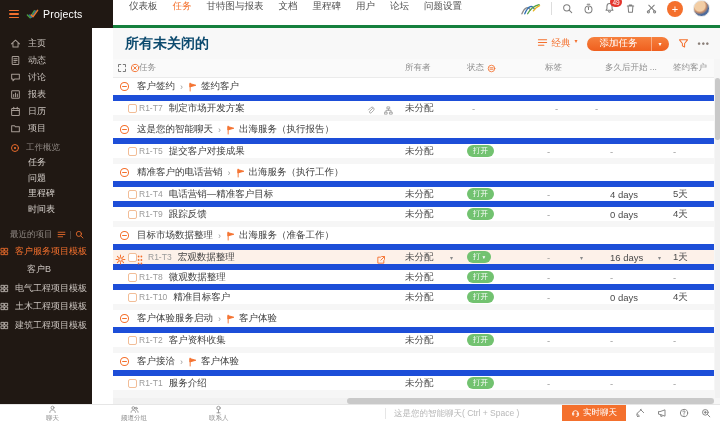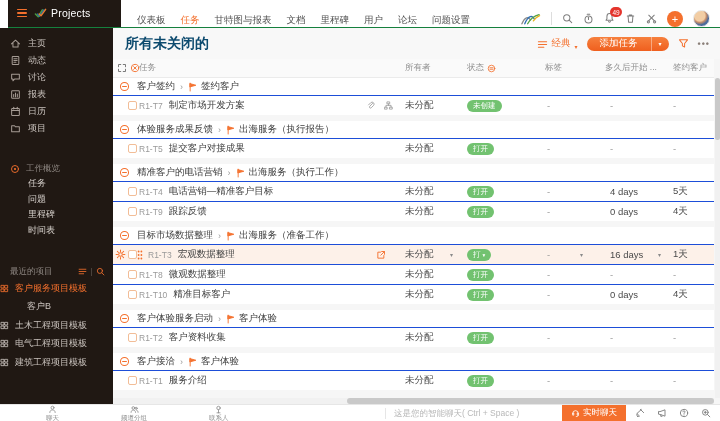--- a/index.html
+++ b/index.html
@@ -7,55 +7,55 @@
   html,body{width:720px;height:421px;overflow:hidden;background:#fff;
     font-family:"Liberation Sans","DejaVu Sans",sans-serif;font-size:9.5px;color:#444}
   .app{position:relative;width:720px;height:421px;overflow:hidden}
 
   
   .ic{display:inline-block;width:11px;height:11px;line-height:0;flex-shrink:0}
   .ic svg{width:100%;height:100%}
   .ic9{width:9px;height:9px}.ic10{width:10px;height:10px}.ic13{width:13px;height:13px}
 
   
-  .topbar{position:absolute;top:0;left:8px;right:0;height:28px;background:#fff;border-bottom:1px solid #15803d;display:flex;align-items:flex-end;z-index:7}
+  .topbar{position:absolute;top:0;left:0;right:0;height:28px;background:#fff;border-bottom:3px solid #15803d;display:flex;align-items:flex-start;z-index:7}
   .topbar-left{width:113px;height:28px;background:#201813;display:flex;align-items:center;gap:7px;padding-left:9px;flex-shrink:0}
   .hamburger{display:flex;flex-direction:column;gap:2px;cursor:pointer}
   .hamburger i{display:block;width:10px;height:1.6px;background:#f4702d;border-radius:1px}
   .logo{display:flex;align-items:center;gap:4px;color:#fff;font-size:10.5px;letter-spacing:.2px}
   .nav{display:flex;align-items:center;gap:15px;margin-left:16px;color:#4f4f4f}
   .nav-item{cursor:pointer;white-space:nowrap}
   .nav-item.active{color:#f4702d}
   .topbar-right{margin-left:auto;display:flex;align-items:center;gap:10px;padding-right:10px;color:#7d7d7d}
   .tb-divider{width:1px;height:13px;background:#ddd}
   .bell-wrap{position:relative}
   .badge{position:absolute;top:-5px;right:-7px;min-width:12px;height:10px;border-radius:6px;background:#e4342c;color:#fff;font-size:6.5px;display:flex;align-items:center;justify-content:center;padding:0 2px}
   .plus-btn{width:16px;height:16px;border-radius:50%;background:#f4702d;color:#fff;font-size:11px;display:flex;align-items:center;justify-content:center;cursor:pointer;line-height:0}
   .avatar{width:17px;height:17px;border-radius:50%;border:1px solid #e5e5e5;background:radial-gradient(circle at 38% 32%,#f2cda4 0 38%,#c98f6a 48%,#47689c 66%,#6f87ad 100%);cursor:pointer}
 
   
-  .sidebar{position:absolute;top:28px;left:0;width:113px;bottom:17px;background:#201813;overflow:hidden;z-index:6;padding-top:7px}
+  .sidebar{position:absolute;top:28px;left:0;width:92px;bottom:17px;background:#201813;overflow:hidden;z-index:6;padding-top:7px}
   .side-item{display:flex;align-items:center;gap:7px;height:17px;padding-left:10px;color:#c9c2bd;cursor:pointer;font-size:9px}
   .side-item .ic{color:#a59b94}
-  .sec{display:flex;align-items:center;gap:6px;padding-left:10px;margin-top:24px;height:15px;color:#8d8681;font-size:8.5px}
+  .sec{display:flex;align-items:center;gap:6px;padding-left:10px;margin-top:3px;height:15px;color:#8d8681;font-size:8.5px}
   .sec .ic{color:#f4702d}
   .side-sub{height:15.5px;display:flex;align-items:center;padding-left:28px;color:#d8d2cd;font-size:9px;cursor:pointer}
-  .recent-head{display:flex;align-items:center;padding:0 8px 0 10px;margin-top:26px;height:15px;color:#8d8681;font-size:8.5px}
+  .recent-head{display:flex;align-items:center;padding:0 8px 0 10px;margin-top:10px;height:15px;color:#8d8681;font-size:8.5px}
   .recent-tools{margin-left:auto;display:flex;align-items:center;gap:4px;color:#f4702d}
   .rt-div{width:1px;height:8px;background:#4a423c}
   .recent-item{display:flex;align-items:center;gap:6px;height:18.5px;color:#c9c2bd;font-size:9px;cursor:pointer}
   .recent-item.noicon{padding-left:27px}
   .recent-item.active{color:#f4702d}
 
   
   .main{position:absolute;left:113px;top:28px;right:0;bottom:17px;background:#f6f6f6;overflow:hidden}
   .page-header{height:31px;display:flex;align-items:center;padding:0 10px 0 12px;background:#f8f8f8}
   .page-title{font-size:14px;color:#0c4a6e;font-weight:700}
   .ph-right{margin-left:auto;display:flex;align-items:center;gap:9px}
-  .view-switch{display:flex;align-items:flex-end;gap:4px;color:#f4702d;cursor:pointer}
+  .view-switch{display:flex;align-items:flex-start;gap:4px;color:#f4702d;cursor:pointer}
   .sw-caret{font-size:6px;color:#f4702d}
   .add-btn{display:flex;align-items:center;height:14px;border-radius:10px;background:linear-gradient(#f6803d,#ef5f1e);color:#fff;overflow:hidden;cursor:pointer}
   .add-btn .main-part{padding:0 13px}
   .add-btn .caret-part{padding:0 7px;border-left:1px solid rgba(255,255,255,.4);font-size:6px;height:100%;display:flex;align-items:center}
   .funnel{color:#f4702d;cursor:pointer}
   .more-dots{color:#8a7f78;font-weight:bold;letter-spacing:1px;font-size:9px;cursor:pointer}
 
   .table-header{display:grid;grid-template-columns:26px 1fr 65px 75px 55px 78px 46px;align-items:center;height:19px;margin-right:6px;background:#fafafa;border-bottom:1px solid #ebebeb;color:#8f8f8f;font-size:8.5px;position:relative}
   .gutter-h{position:relative;height:100%}
   .thexp{position:absolute;left:4px;top:4px;color:#6e6e6e;cursor:pointer}
@@ -66,21 +66,21 @@
 
   .tb-body{position:absolute;top:50px;left:0;right:6px;bottom:6px;overflow:hidden}
   .group{background:#fff;margin-bottom:6px}
   .group-header{display:flex;align-items:center;height:17px;font-size:9.5px;color:#3c3c3c}
   .gtog{color:#f4702d;margin:0 7px 0 6px;cursor:pointer}
   .gtitle{font-weight:400;cursor:pointer}
   .gchev{color:#9a9a9a;margin:0 5px;font-size:9px}
   .gflag{color:#f4702d;margin-right:3px}
   .gmile{cursor:pointer}
 
-  .row{display:grid;grid-template-columns:26px 1fr 65px 75px 55px 78px 46px;align-items:center;height:20px;border-top:1px solid #1d4ed8;position:relative;background:#fff}
+  .row{display:grid;grid-template-columns:26px 1fr 65px 75px 55px 78px 46px;align-items:center;height:20px;border-top:6px solid #1d4ed8;position:relative;background:#fff}
   .row.hovered{background:#fdf1e9}
   .c{display:flex;align-items:center;height:100%}
   .cb{width:9px;height:9px;border:1px solid #f2bd97;border-radius:2px;margin-left:15px;background:#fff;cursor:pointer;flex-shrink:0}
   .task{position:relative}
   .hovered .task{padding-left:9px}
   .tid{color:#9a9a9a;font-size:8.5px;margin-right:6px;white-space:nowrap}
   .ttl{color:#3e3e3e;white-space:nowrap;cursor:pointer}
   .ratt{position:absolute;left:227px;top:5px;color:#9a9a9a;cursor:pointer}
   .rsub{position:absolute;left:245px;top:5px;color:#9a9a9a;cursor:pointer}
   .rext{position:absolute;left:237px;top:5px;color:#f4702d;cursor:pointer}
@@ -271,30 +271,30 @@
 
     <span>客户B</span>
         </div>
         <div class="recent-item">
     <span class="ic ic9"><svg viewBox="0 0 12 12" stroke="currentColor" fill="none" stroke-width="1.1" stroke-linecap="round" stroke-linejoin="round">
               <rect x="1.8" y="1.8" width="3.5" height="3.5"></rect>
               <rect x="6.7" y="1.8" width="3.5" height="3.5"></rect>
               <rect x="1.8" y="6.7" width="3.5" height="3.5"></rect>
               <rect x="6.7" y="6.7" width="3.5" height="3.5"></rect>
             </svg></span>
-    <span>土木工程项目模板</span>
+    <span>电气工程项目模板</span>
         </div>
         <div class="recent-item">
     <span class="ic ic9"><svg viewBox="0 0 12 12" stroke="currentColor" fill="none" stroke-width="1.1" stroke-linecap="round" stroke-linejoin="round">
               <rect x="1.8" y="1.8" width="3.5" height="3.5"></rect>
               <rect x="6.7" y="1.8" width="3.5" height="3.5"></rect>
               <rect x="1.8" y="6.7" width="3.5" height="3.5"></rect>
               <rect x="6.7" y="6.7" width="3.5" height="3.5"></rect>
             </svg></span>
-    <span>电气工程项目模板</span>
+    <span>土木工程项目模板</span>
         </div>
         <div class="recent-item">
     <span class="ic ic9"><svg viewBox="0 0 12 12" stroke="currentColor" fill="none" stroke-width="1.1" stroke-linecap="round" stroke-linejoin="round">
               <rect x="1.8" y="1.8" width="3.5" height="3.5"></rect>
               <rect x="6.7" y="1.8" width="3.5" height="3.5"></rect>
               <rect x="1.8" y="6.7" width="3.5" height="3.5"></rect>
               <rect x="6.7" y="6.7" width="3.5" height="3.5"></rect>
             </svg></span>
     <span>建筑工程项目模板</span>
         </div>
@@ -381,41 +381,38 @@
                   <rect x="4.4" y="1.2" width="3.2" height="2.6"></rect>
                   <rect x="1" y="8.2" width="3.2" height="2.6"></rect>
                   <rect x="7.8" y="8.2" width="3.2" height="2.6"></rect>
                   <path d="M6 3.8V5.8M2.6 8.2V5.8H9.4V8.2"></path>
                 </svg></span>
 
         </div>
         <div class="c owner">
               <span>未分配</span>
             </div>
-        <div class="c status">
-              <span class="pill">未创建</span>
-            </div>
         <div class="c label">
               <span>-</span>
             </div>
         <div class="c start">
               <span class="dim">-</span>
             </div>
         <div class="c dur">
               <span class="dim">-</span>
             </div>
       </div>
         </section>
         <section class="group">
           <div class="group-header">
       <span class="ic gtog"><svg viewBox="0 0 12 12" stroke="currentColor" fill="none" stroke-width="1.1" stroke-linecap="round" stroke-linejoin="round">
                 <circle cx="6" cy="6" r="4.4"></circle>
                 <line x1="3.9" y1="6" x2="8.1" y2="6"></line>
               </svg></span>
-      <span class="gtitle">体验服务成果反馈</span>
+      <span class="gtitle">这是您的智能聊天</span>
       <span class="gchev">›</span>
       <span class="ic ic10 gflag"><svg viewBox="0 0 12 12" stroke="currentColor" fill="none" stroke-width="1.1" stroke-linecap="round" stroke-linejoin="round">
                 <line x1="2.6" y1="1.4" x2="2.6" y2="10.8"></line>
                 <path d="M2.6 2L9.4 3.9L2.6 5.8Z" fill="currentColor"></path>
               </svg></span>
       <span class="gmile">出海服务（执行报告）</span>
     </div>
           <div class="row">
 
         <div class="c">

